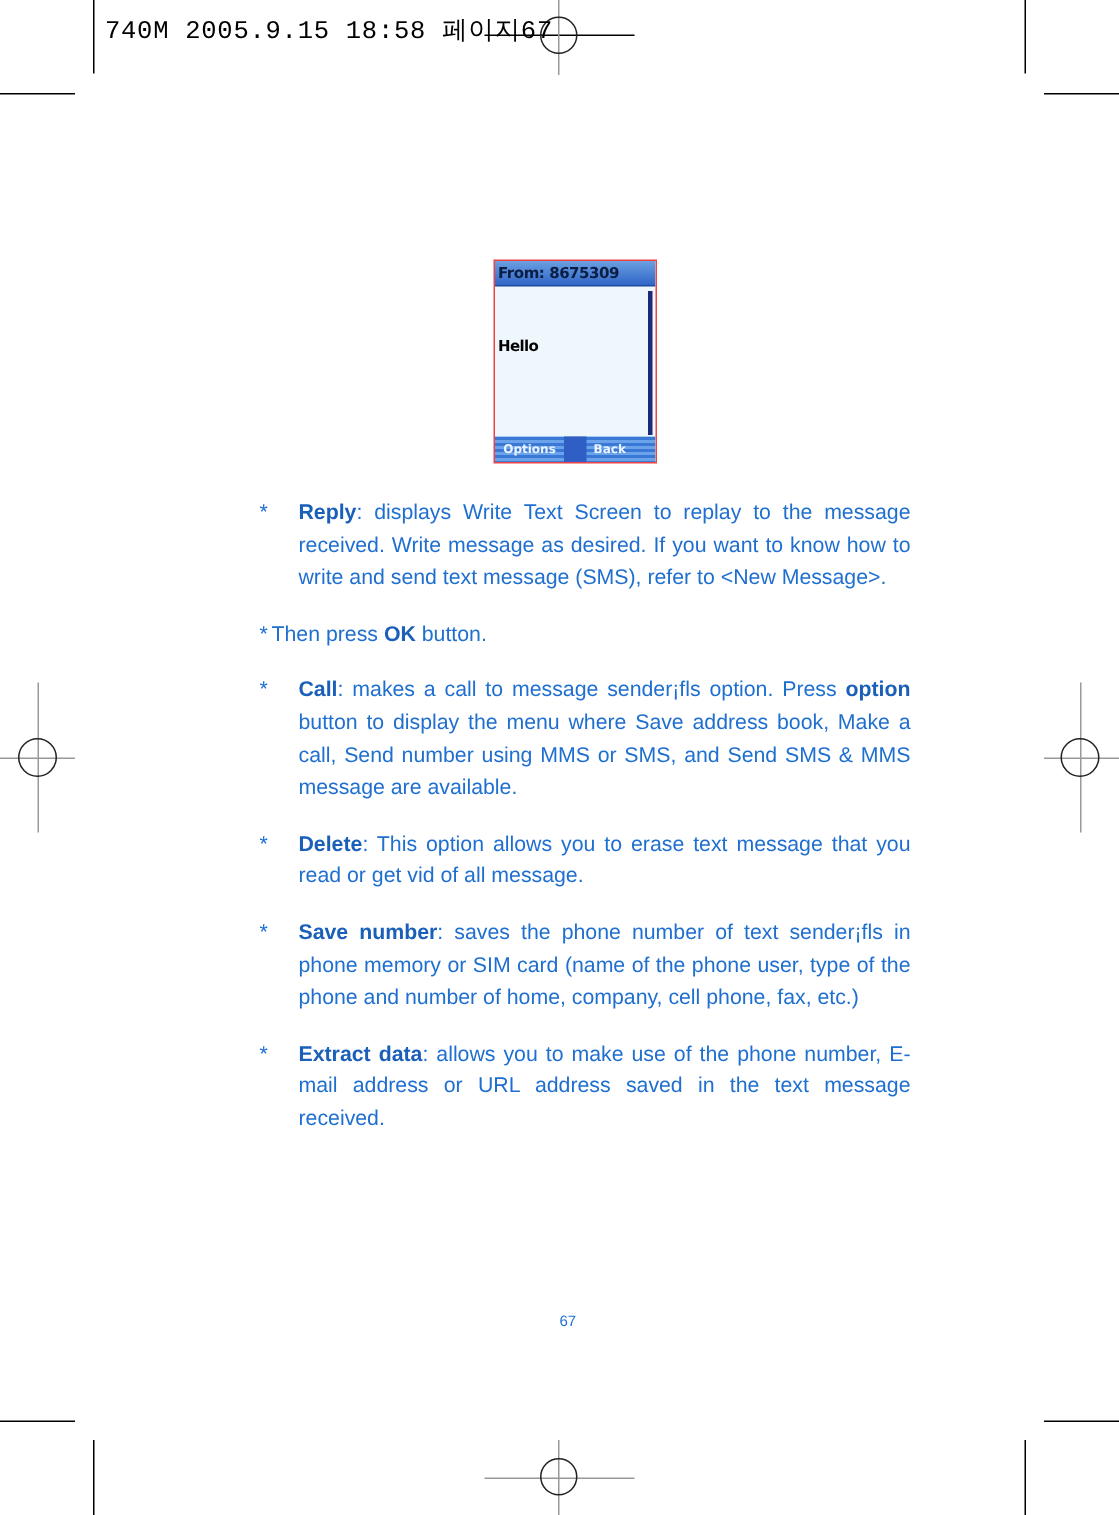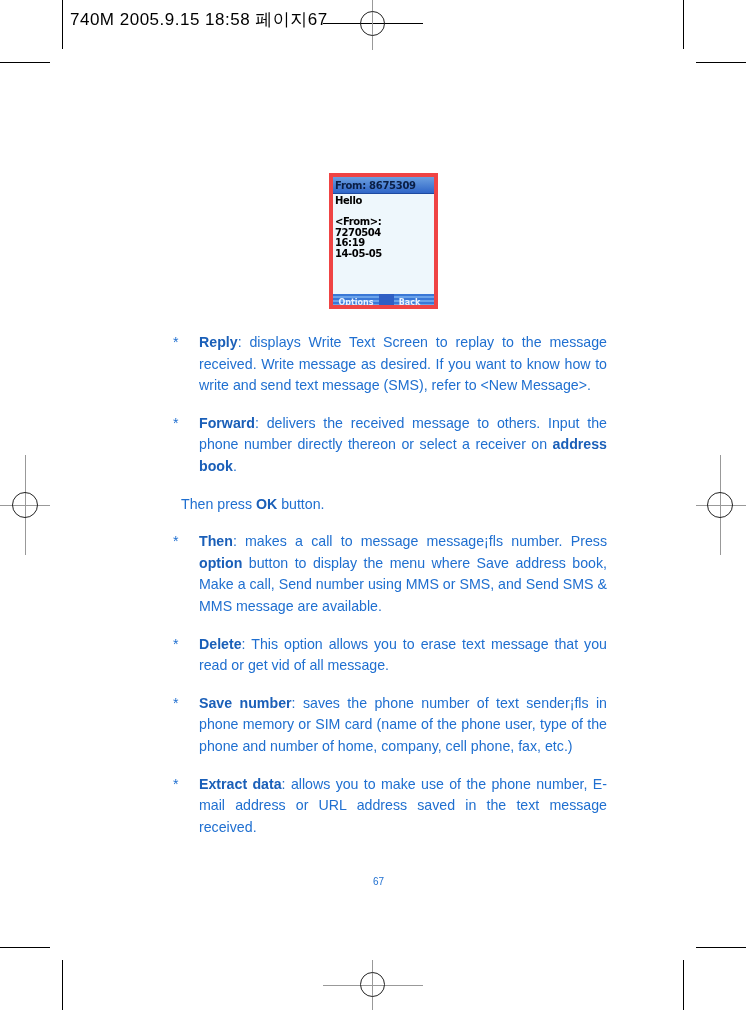--- a/index.html
+++ b/index.html
@@ -3,27 +3,27 @@
 <meta charset="utf-8">
 <style>
   html, body { margin: 0; padding: 0; background: #ffffff; }
   body { width: 746px; height: 1010px; position: relative; overflow: hidden; font-family: "Liberation Sans", sans-serif; }
   .line-v { position: absolute; width: 1px; background: #000; }
   .line-h { position: absolute; height: 1px; background: #000; }
   .gray-v { position: absolute; width: 1px; background: #999; }
   .gray-h { position: absolute; height: 1px; background: #999; }
   .circle { position: absolute; border: 1px solid #222; border-radius: 50%; box-sizing: border-box; }
 
-  .header-text { position: absolute; left: 70px; top: 8px; font-size: 17px; color: #000; letter-spacing: 0.5px; font-family: Liberation Sans, sans-serif; white-space: nowrap; }
+  .header-text { position: absolute; left: 70px; top: 8px; font-size: 17px; color: #000; letter-spacing: 0.5px; font-family: Liberation Mono, monospace; white-space: nowrap; }
 
   
-  .phone { position: absolute; left: 329px; top: 173px; width: 109px; height: 136px; border: 4px solid #ef4444; background: #eef7fc; box-sizing: border-box; overflow: hidden; }
+  .phone { position: absolute; left: 329px; top: 173px; width: 109px; height: 136px; border: 1px solid #ef4444; background: #eef7fc; box-sizing: border-box; overflow: hidden; }
   .phone .titlebar { position: absolute; left: 0; top: 0; width: 107px; height: 17px; background: linear-gradient(#6b9fe0, #2f66c8); color: #0a1e44; font-size: 10px; font-weight: bold; line-height: 17px; padding-left: 2px; box-sizing: border-box; font-family: "DejaVu Sans", sans-serif; letter-spacing: -0.3px; border-bottom: 1px solid #1e4aa0; }
   .phone .body { position: absolute; left: 2px; top: 19px; font-size: 10px; font-weight: bold; color: #000; line-height: 10.5px; font-family: "DejaVu Sans", sans-serif; letter-spacing: -0.4px; }
-  .phone .body div { height: 10.5px; white-space: nowrap; }
+  .phone .body div { height: 10.5px; white-space: nowrap; margin-top: 34px; }
   .phone .scroll { position: absolute; left: 102px; top: 20px; width: 3px; height: 96px; background: #1b2a7a; }
   .phone .softbar { position: absolute; left: 0; top: 117px; width: 107px; height: 17px; background: repeating-linear-gradient(#3a78d6 0px, #3a78d6 2px, #6aa3ea 2px, #6aa3ea 4px); }
   .phone .softkey { position: absolute; top: 0; height: 17px; line-height: 17px; font-size: 8px; font-weight: bold; color: #eaf3ff; text-align: center; font-family: "DejaVu Sans", sans-serif; }
   .phone .softkey.left { left: 0; width: 46px; }
   .phone .softkey.right { left: 61px; width: 31px; }
   .phone .centerkey { position: absolute; left: 46px; top: 0; width: 15px; height: 17px; background: #2f5fc4; }
 
   
   .content { position: absolute; left: 173px; top: 316px; width: 450px; color: #1f6fd0; font-size: 14.2px; line-height: 21.6px; }
   .item { position: relative; padding-left: 10px; text-align: justify; }
@@ -81,26 +81,25 @@
   </div>
 </div>
 
 <div class="content">
   <div class="item">
     <span class="star">*</span>
     <p><b>Reply</b><span>: displays Write Text Screen to replay to the message received. Write message as desired. If you want to know how to write and send text message (SMS), refer to &lt;New Message&gt;.</span></p>
   </div>
   <div class="item">
     <span class="star">*</span>
-    <p><b>Forward</b><span>: delivers the received message to others. Input the phone number directly thereon or select a receiver on </span><b>address book</b><span>.</span></p>
     <p style="margin-left:-2px;"><span>Then press </span><b>OK</b><span> button.</span></p>
   </div>
   <div class="item">
     <span class="star">*</span>
-    <p><b>Then</b><span>: makes a call to message message¡fls number. Press </span><b>option</b><span> button to display the menu where Save address book, Make a call, Send number using MMS or SMS, and Send SMS &amp; MMS message are available.</span></p>
+    <p><b>Call</b><span>: makes a call to message sender¡fls option. Press </span><b>option</b><span> button to display the menu where Save address book, Make a call, Send number using MMS or SMS, and Send SMS &amp; MMS message are available.</span></p>
   </div>
   <div class="item">
     <span class="star">*</span>
     <p><b>Delete</b><span>: This option allows you to erase text message that you read or get vid of all message.</span></p>
   </div>
   <div class="item">
     <span class="star">*</span>
     <p><b>Save number</b><span>: saves the phone number of text sender¡fls in phone memory or SIM card (name of the phone user, type of the phone and number of home, company, cell phone, fax, etc.)</span></p>
   </div>
   <div class="item">

